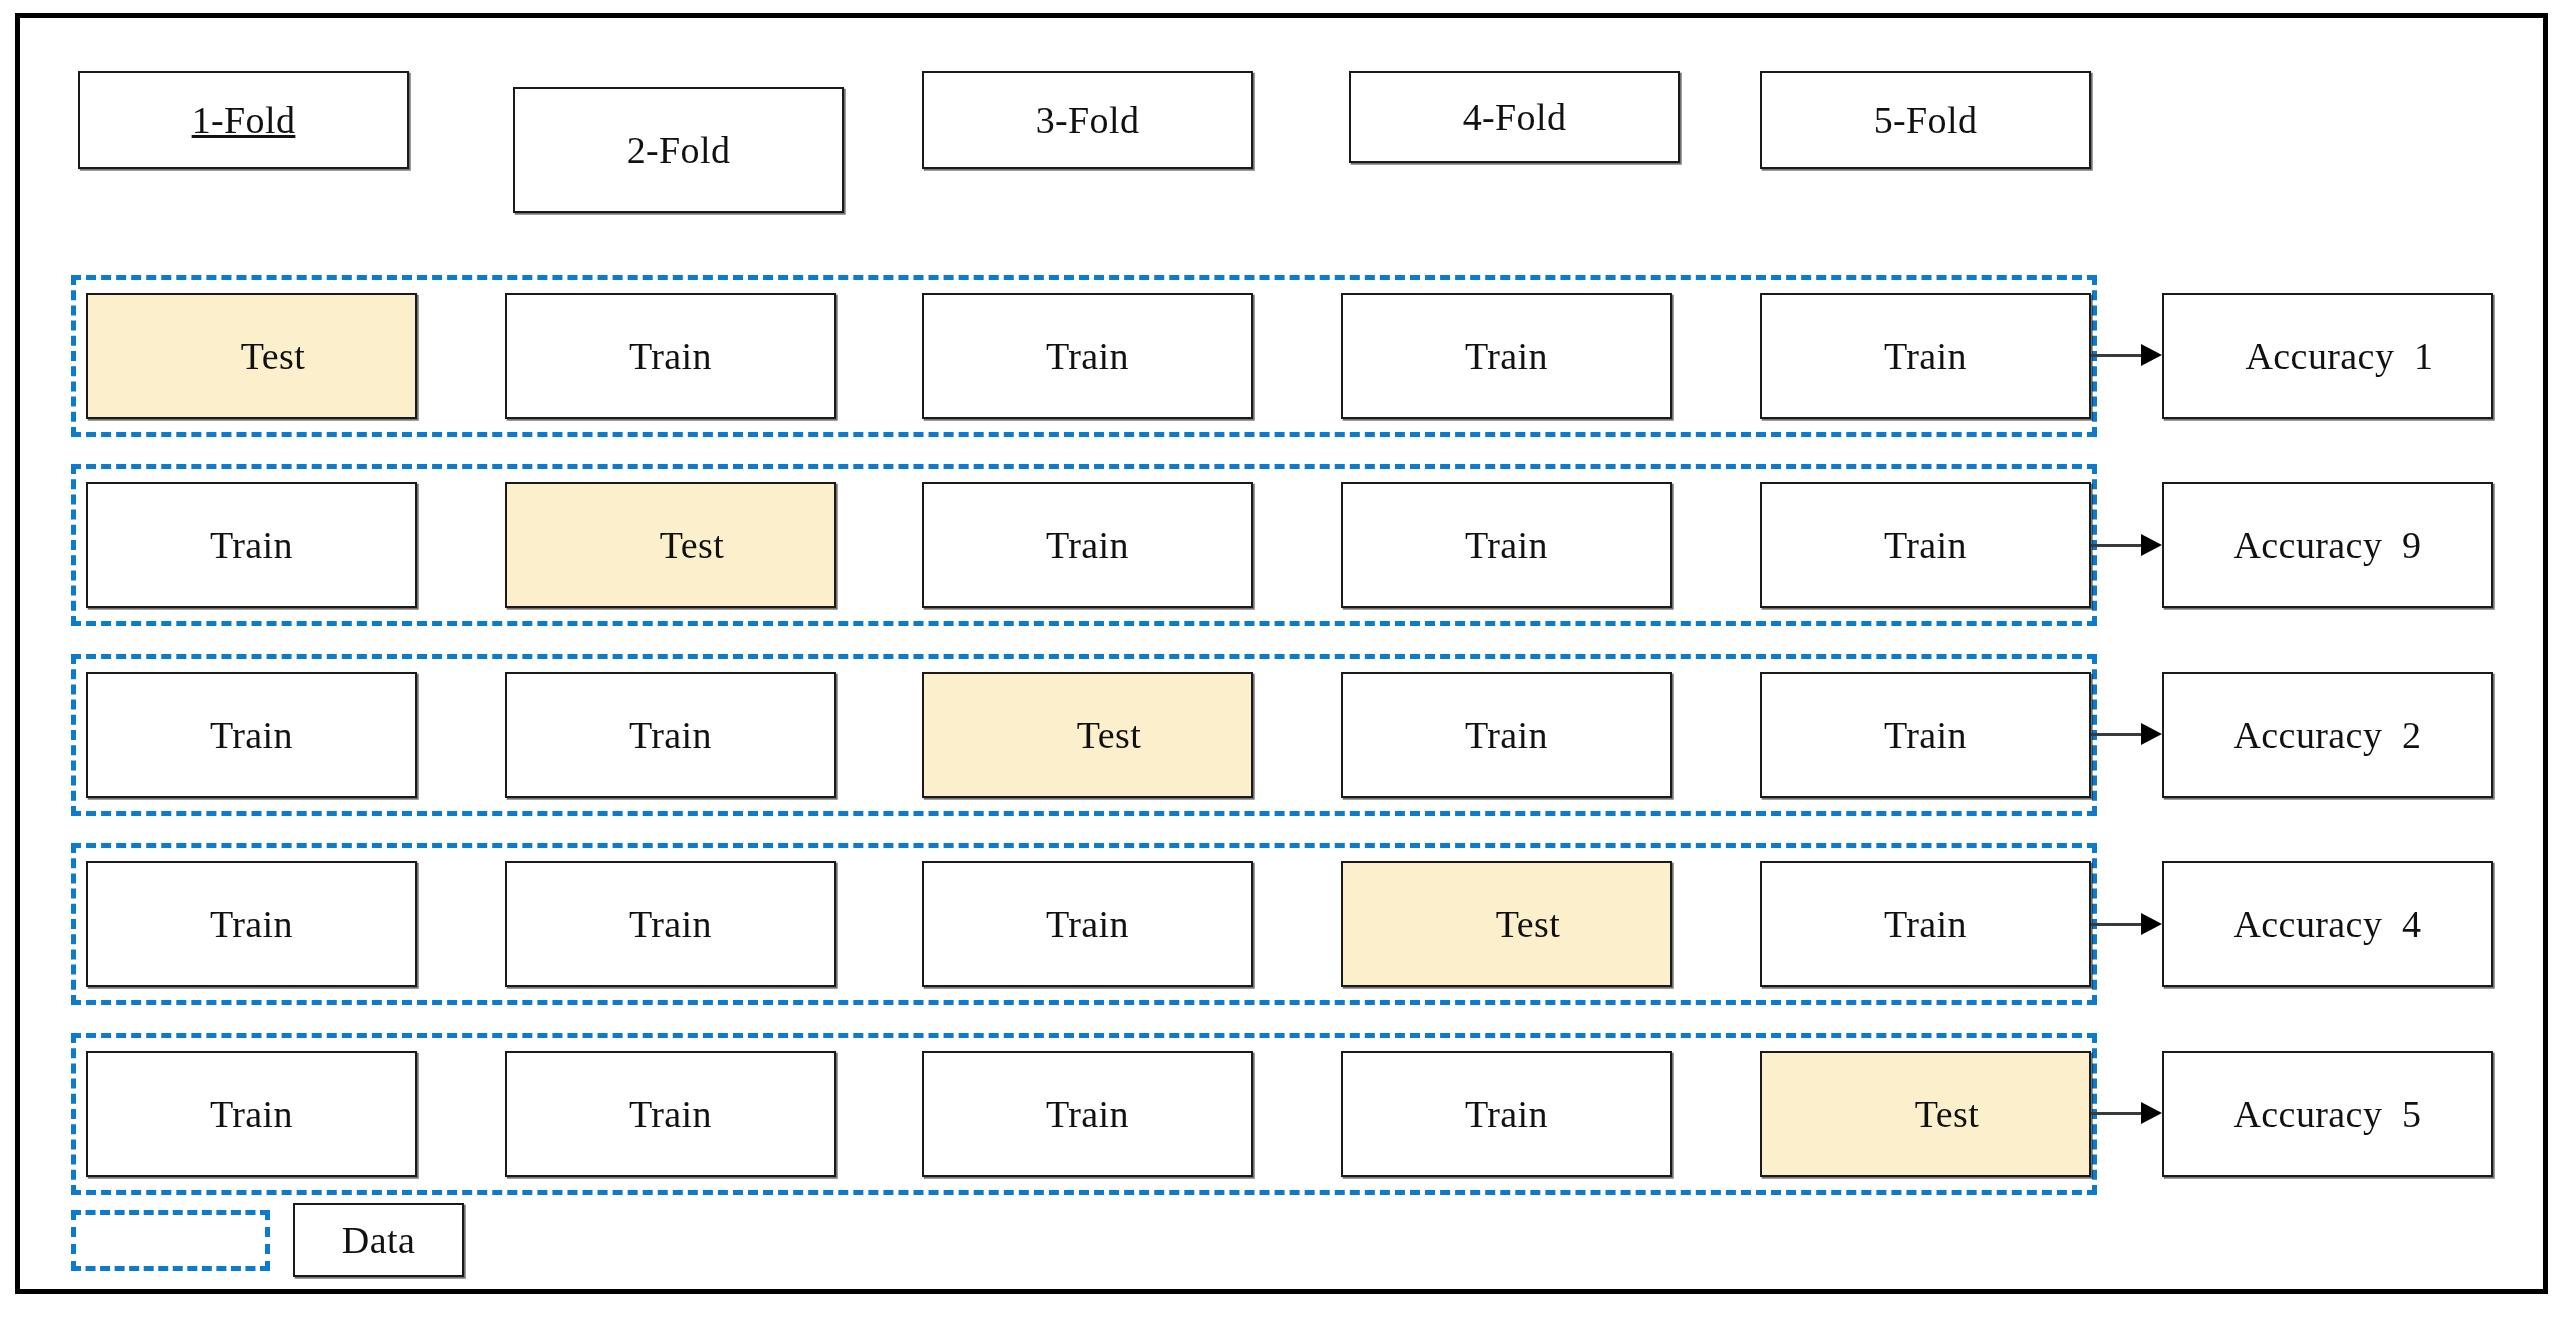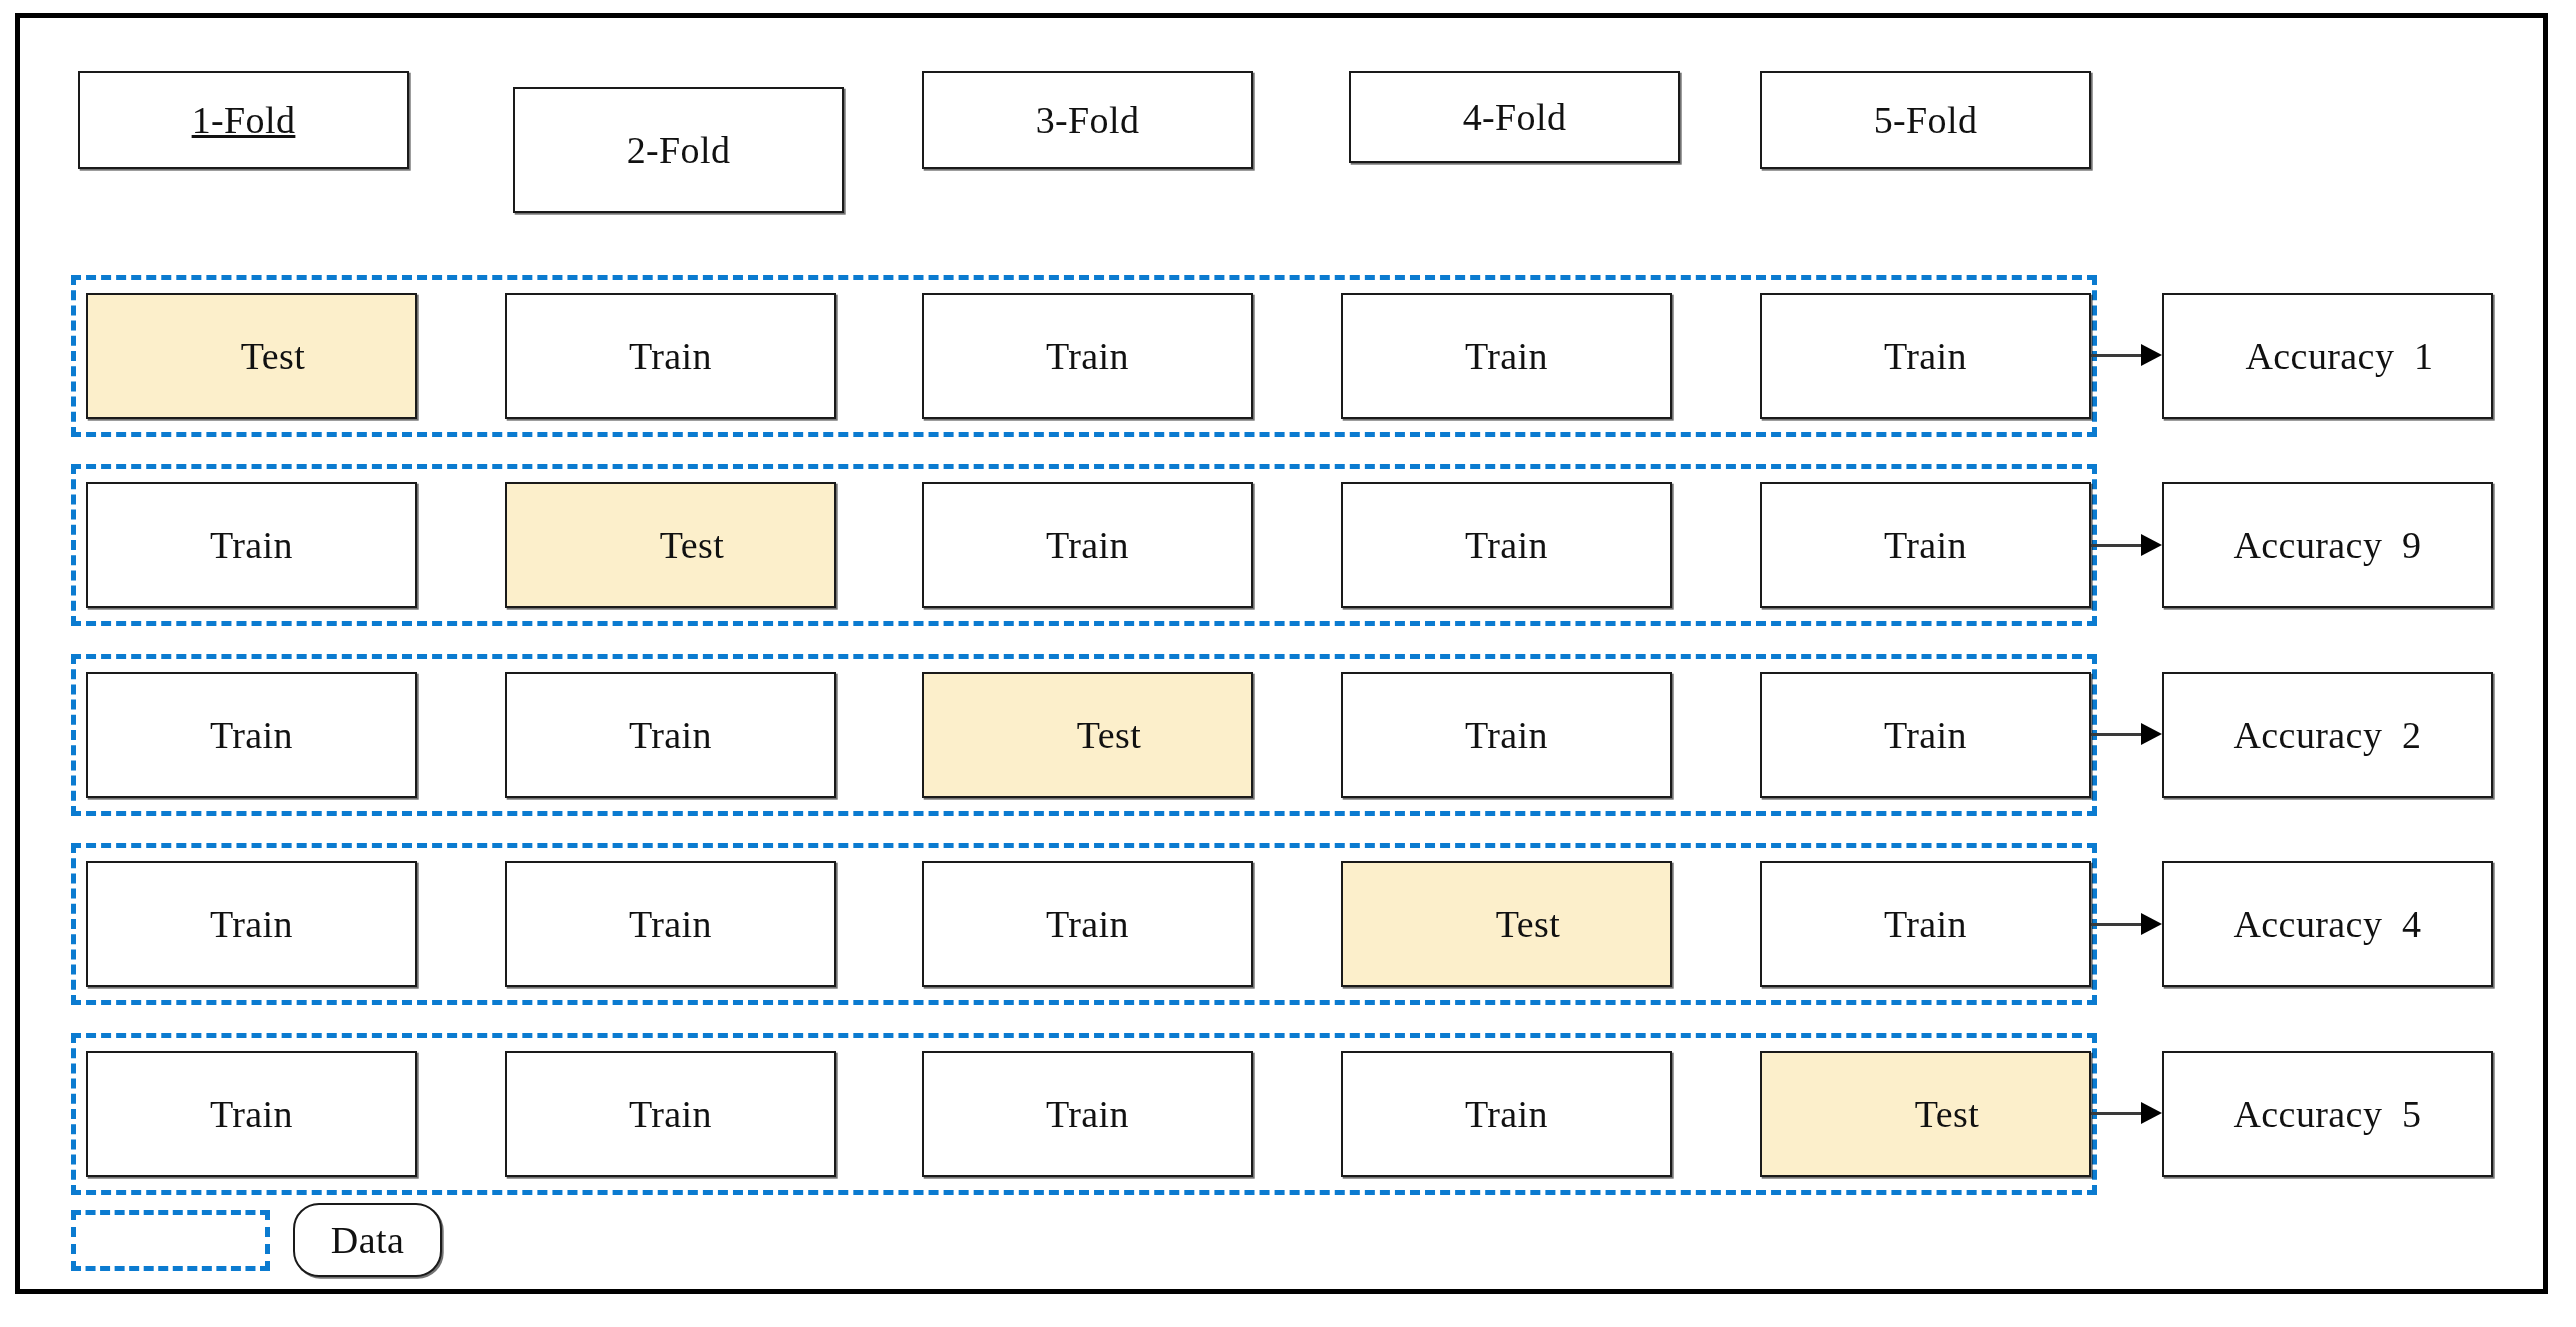--- a/index.html
+++ b/index.html
@@ -86,23 +86,22 @@
     top: 6.6px;
     width: 199px;
     height: 61px;
     box-sizing: border-box;
     border: 5px dashed #0B7BD0;
   }
   #legend-data-box {
     position: absolute;
     left: 222px;
     top: 0;
-    width: 149px;
+    width: 171px;
     height: 74px;
-    border-radius: 26px;
   }
 </style>
 </head>
 <body>
 
 <div id="figure-frame">
 
   <div id="fold-header-row">
       <div class="node-box" style="left: 58px; top: 53px; width: 331px; height: 98px; text-decoration: underline;">1-Fold</div>
       <div class="node-box" style="left: 485px; top: 69px; width: 331px; height: 126px; margin-left: 8px;">2-Fold</div>

